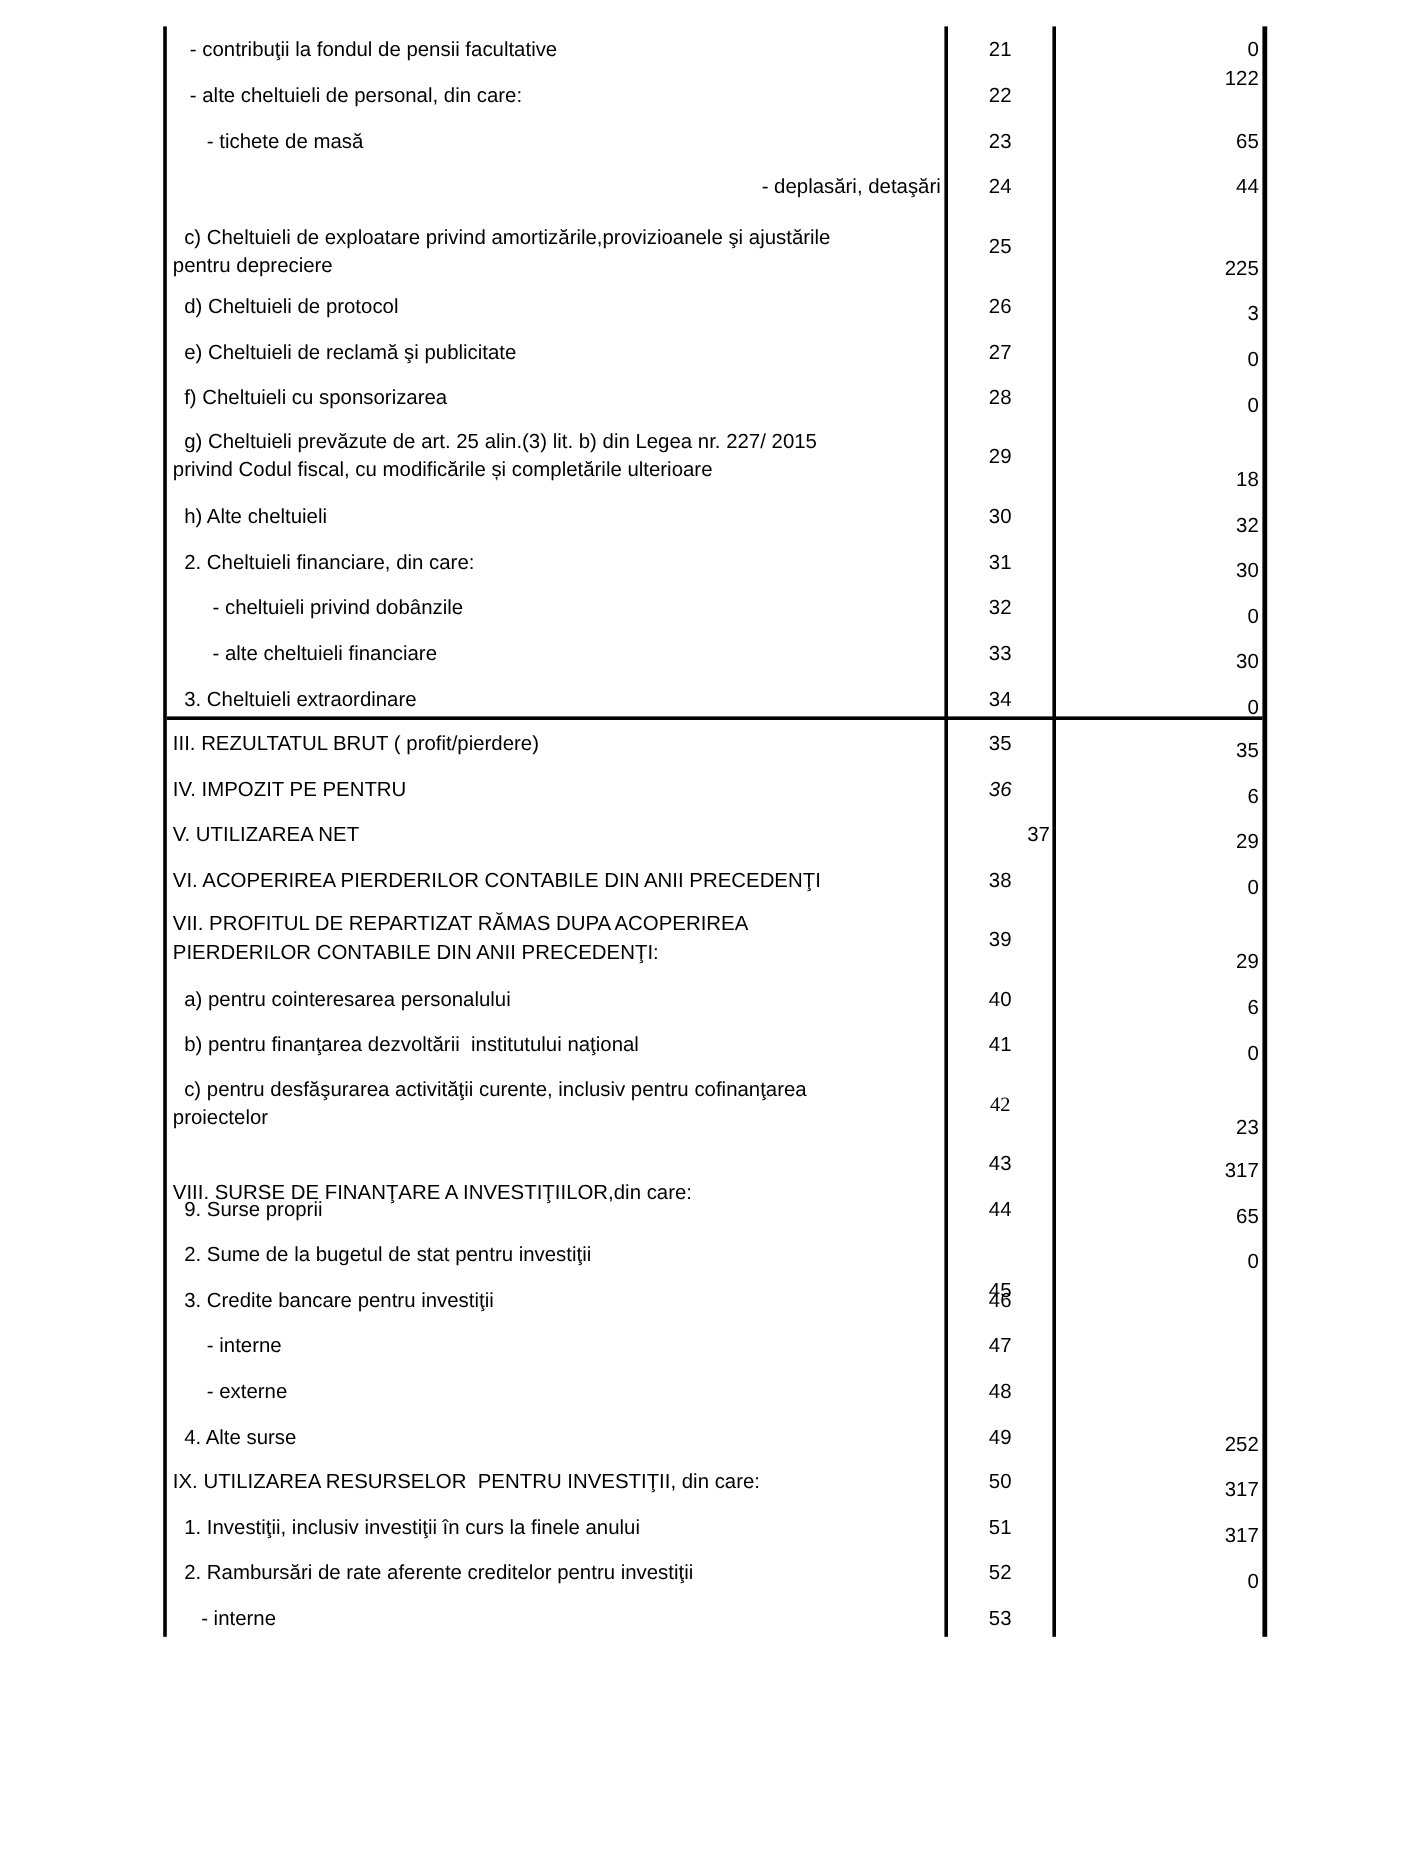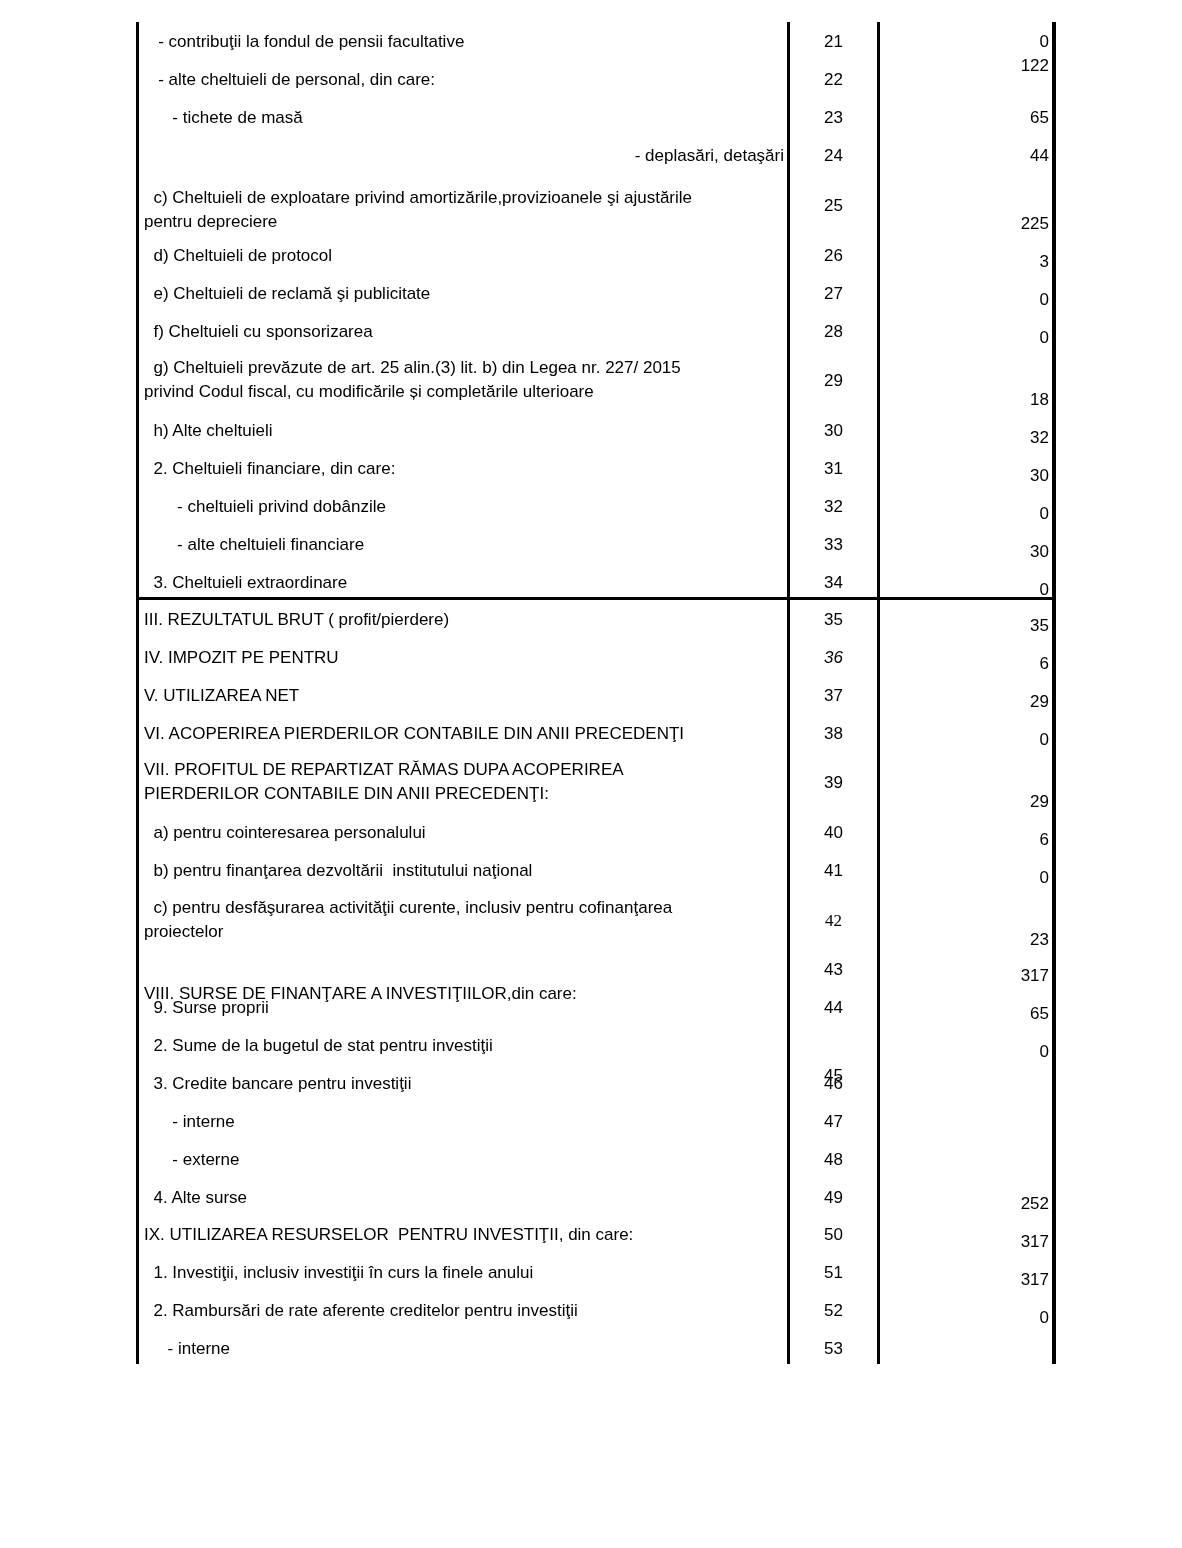--- a/index.html
+++ b/index.html
@@ -102,21 +102,21 @@
         <div class="code" style="top: 586px;">35</div>
         <div class="val" style="top: 592px;">35</div>
       </div>
       <div class="row" style="top: 0px;">
         <div class="label" style="top: 624px;">IV. IMPOZIT PE PENTRU</div>
         <div class="code" style="top: 624px; font-style: italic;">36</div>
         <div class="val" style="top: 630px;">6</div>
       </div>
       <div class="row" style="top: 0px;">
         <div class="label" style="top: 662px;">V. UTILIZAREA NET</div>
-        <div class="code" style="top: 662px;">37</div>
+        <div class="code" style="top: 662px; padding-left: 32px;">37</div>
         <div class="val" style="top: 668px;">29</div>
       </div>
       <div class="row" style="top: 0px;">
         <div class="label" style="top: 700px;">VI. ACOPERIREA PIERDERILOR CONTABILE DIN ANII PRECEDENŢI</div>
         <div class="code" style="top: 700px;">38</div>
         <div class="val" style="top: 706px;">0</div>
       </div>
       <div class="row" style="top: 0px;">
         <div class="label" style="top: 736px;">VII. PROFITUL DE REPARTIZAT RĂMAS DUPA ACOPERIREA
 PIERDERILOR CONTABILE DIN ANII PRECEDENŢI:</div>

